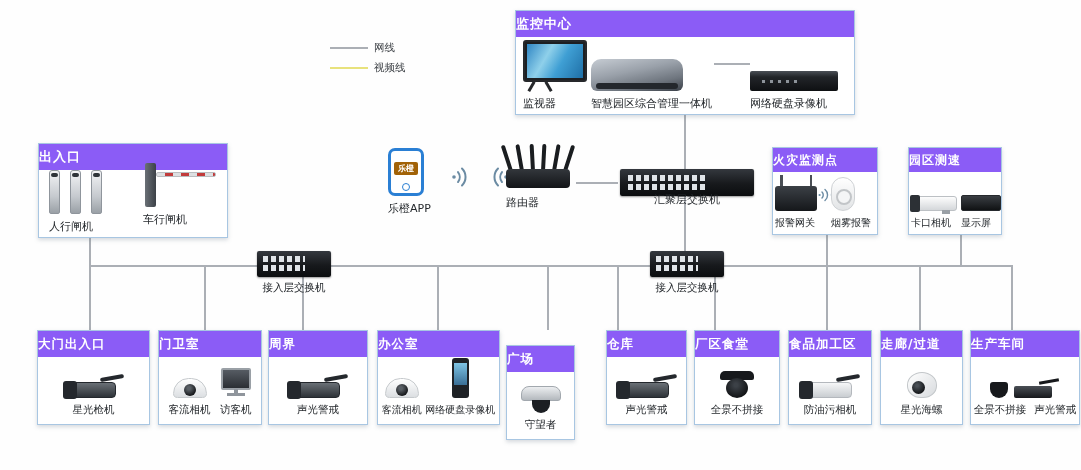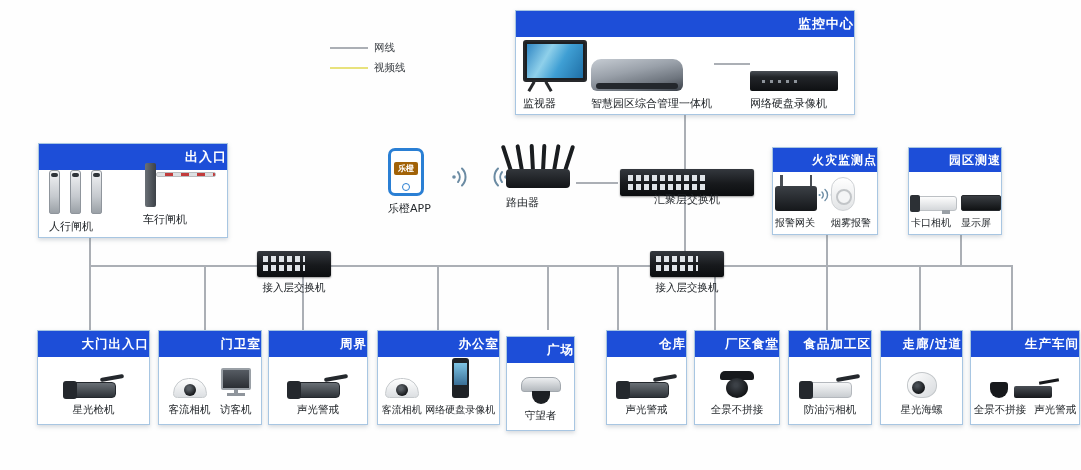--- a/index.html
+++ b/index.html
@@ -8,21 +8,21 @@
   .canvas{position:relative;width:1081px;height:470px;background:#fefefe;overflow:hidden}
 
   
   .hl,.vl{position:absolute;background:#abafb5}
   .hl{height:2px}
   .vl{width:2px}
   .hl.video{background:#e8e27c}
 
   
   .panel{position:absolute;background:#fff;border:1px solid #a8c6e2;box-shadow:0 2px 4px rgba(110,125,140,.28)}
-  .panel .hd{height:26px;line-height:26px;background:#1d4ed8;color:#fff;text-align:right;font-weight:bold;font-size:13px;letter-spacing:1px;white-space:nowrap;overflow:hidden}
+  .panel .hd{height:26px;line-height:26px;background:#8b5cf6;color:#fff;text-align:left;font-weight:bold;font-size:13px;letter-spacing:1px;white-space:nowrap;overflow:hidden}
   .panel.sm .hd{height:24px;line-height:24px;font-size:12px}
   .zone .hd{font-size:12.5px}
 
   .grp{position:absolute;display:flex;flex-direction:column;justify-content:flex-end}
   .lbl{font-size:11px;color:#24282c;white-space:nowrap;margin-top:5px}
   .lbl.sm{font-size:10px}
   .lbl.z{font-size:10.5px}
   .zbody{position:absolute;left:0;right:0;top:26px;bottom:0;display:flex;align-items:flex-end;justify-content:space-evenly;padding-bottom:7px}
   .dgrp{display:flex;flex-direction:column;align-items:center;justify-content:flex-end}
   .duo{display:flex;gap:8px}
@@ -285,21 +285,21 @@
         <div class="cam-dome"></div>
         <div class="lbl sm">客流相机</div>
       </div>
       <div class="dgrp">
         <div class="cam-panel"></div>
         <div class="lbl sm">网络硬盘录像机</div>
       </div>
     </div>
   </div>
 
-  <div class="panel zone" style="left:506px;top:336px;width:69px;height:95px">
+  <div class="panel zone" style="left:506px;top:345px;width:69px;height:95px">
     <div class="hd">广场</div>
     <div class="zbody">
       <div class="dgrp">
         <div class="cam-watcher">
             <div class="cap"></div>
             <div class="ball"></div>
           </div>
         <div class="lbl z">守望者</div>
       </div>
     </div>

